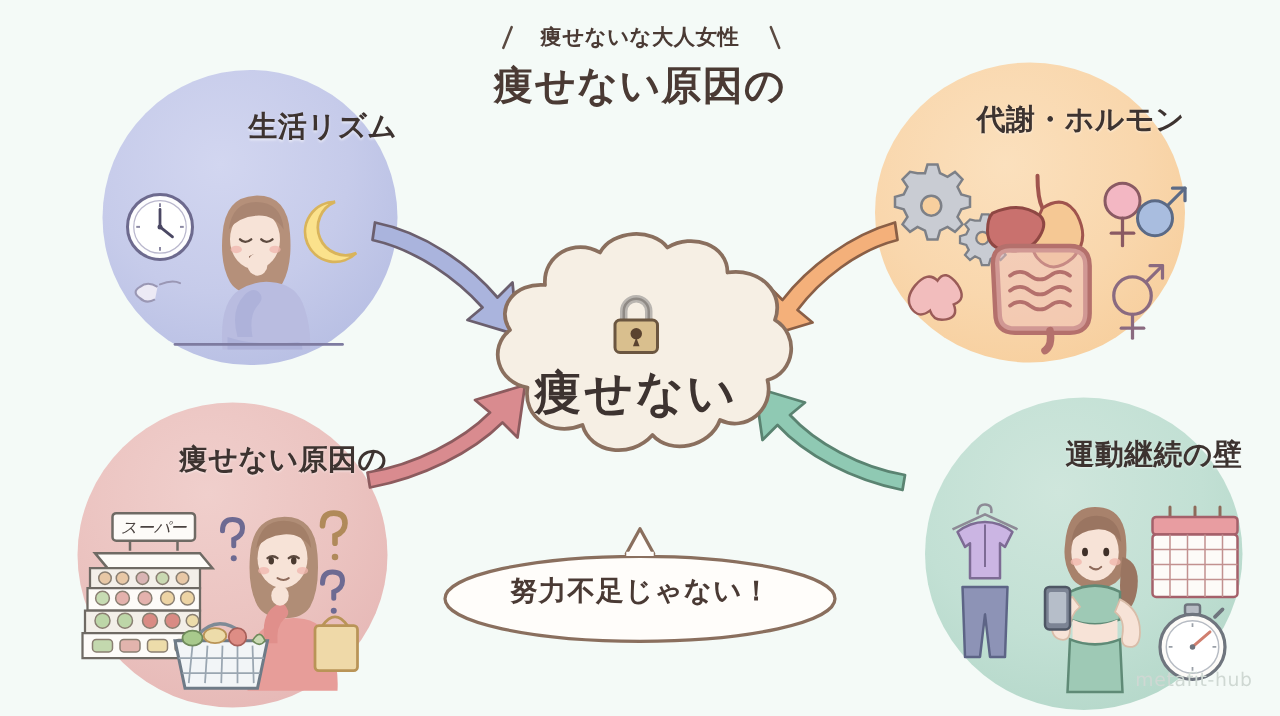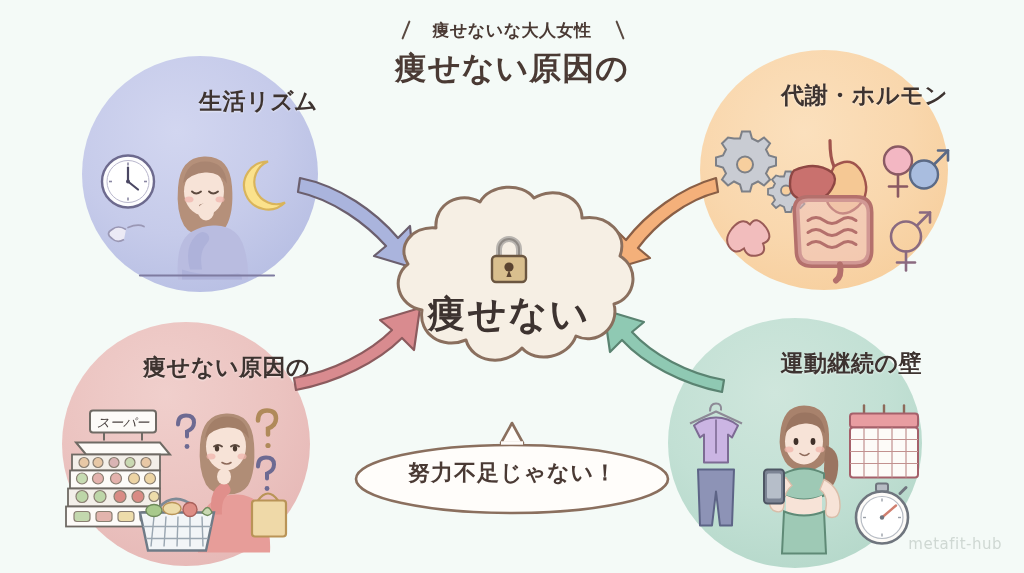--- a/index.html
+++ b/index.html
@@ -56,21 +56,21 @@
   }
   #bubble-meta{
     left:700px;top:50px;width:248px;height:240px;
     background:radial-gradient(circle at 42% 34%, #fbe0bd 0%, #f9d7ad 50%, #f7cf9e 80%, #f6cb97 100%);
   }
   #bubble-meal{
     left:62px;top:322px;width:248px;height:244px;
     background:radial-gradient(circle at 42% 30%, #f0cfcc 0%, #ebc3c0 50%, #e6b8b6 82%, #e3b3b1 100%);
   }
   #bubble-move{
-    left:668px;top:318px;width:254px;height:250px;
+    left:740px;top:318px;width:254px;height:250px;
     background:radial-gradient(circle at 42% 30%, #cfe6dc 0%, #c2e0d4 50%, #b5d8ca 82%, #b0d5c6 100%);
   }
 
   
   #center-cloud{
     position:absolute;left:376px;top:186px;width:266px;height:184px;z-index:4;
   }
   #center-cloud svg{display:block;width:100%;height:100%;overflow:visible;}
   .cloud-inner{
     position:absolute;inset:0;display:flex;flex-direction:column;

